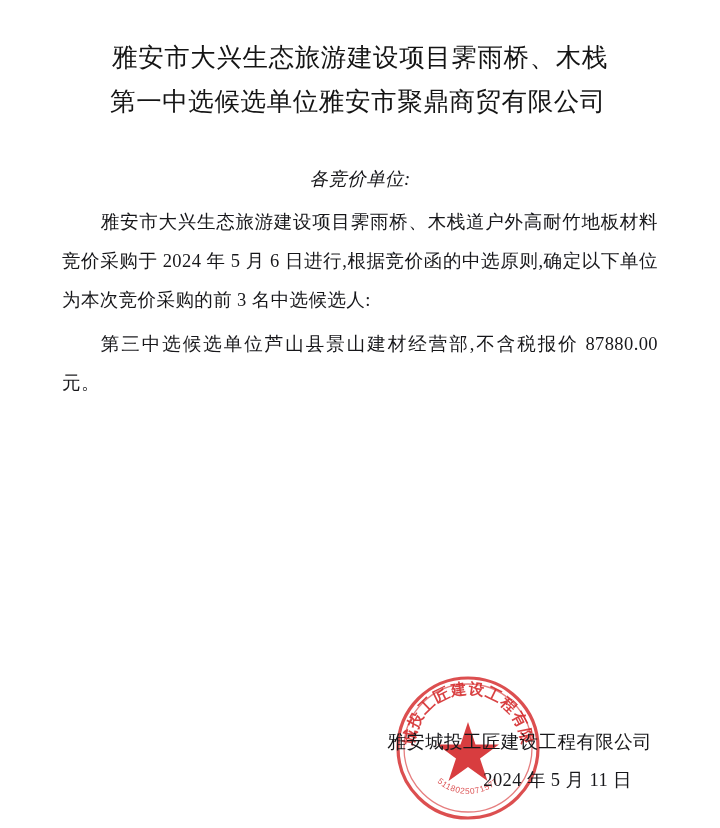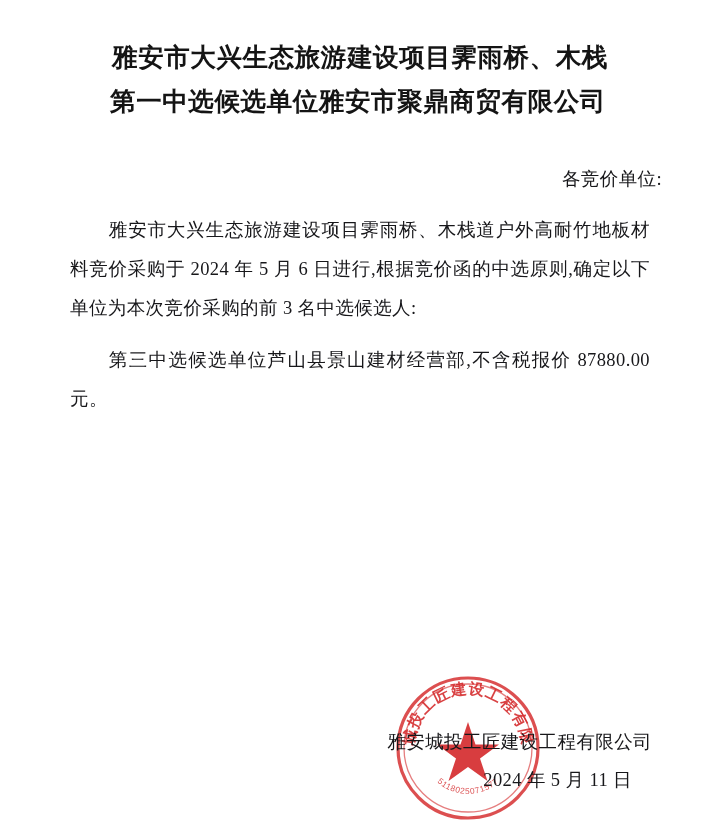--- a/index.html
+++ b/index.html
@@ -18,44 +18,45 @@
     position: relative;
     width: 720px;
     height: 828px;
     box-sizing: border-box;
     padding: 28px 58px 0 58px;
   }
   .doc-title {
     margin: 8px 0 0 0;
     text-align: center;
     font-size: 25.5px;
-    font-weight: bold;
+    font-weight: normal;
     line-height: 1.72;
     letter-spacing: 0.6px;
     color: #141414;
   }
   .title-line {
     display: block;
   }
   .title-line.second {
     text-indent: -4px;
   }
   .body-block {
     margin-top: 36px;
     font-size: 18.5px;
     line-height: 2.12;
     letter-spacing: 0.4px;
     color: #17171a;
   }
   .salutation {
     margin: 0 0 2px 0;
-    text-align: right;
+    text-align: center;
+    font-style: italic;
   }
   .para {
-    margin: 12px;
+    margin: 4px;
     text-align: justify;
     text-justify: inter-ideograph;
     text-indent: 2.1em;
   }
   .sign-block {
     position: absolute;
     right: 62px;
     bottom: 28px;
     width: 330px;
     text-align: right;

